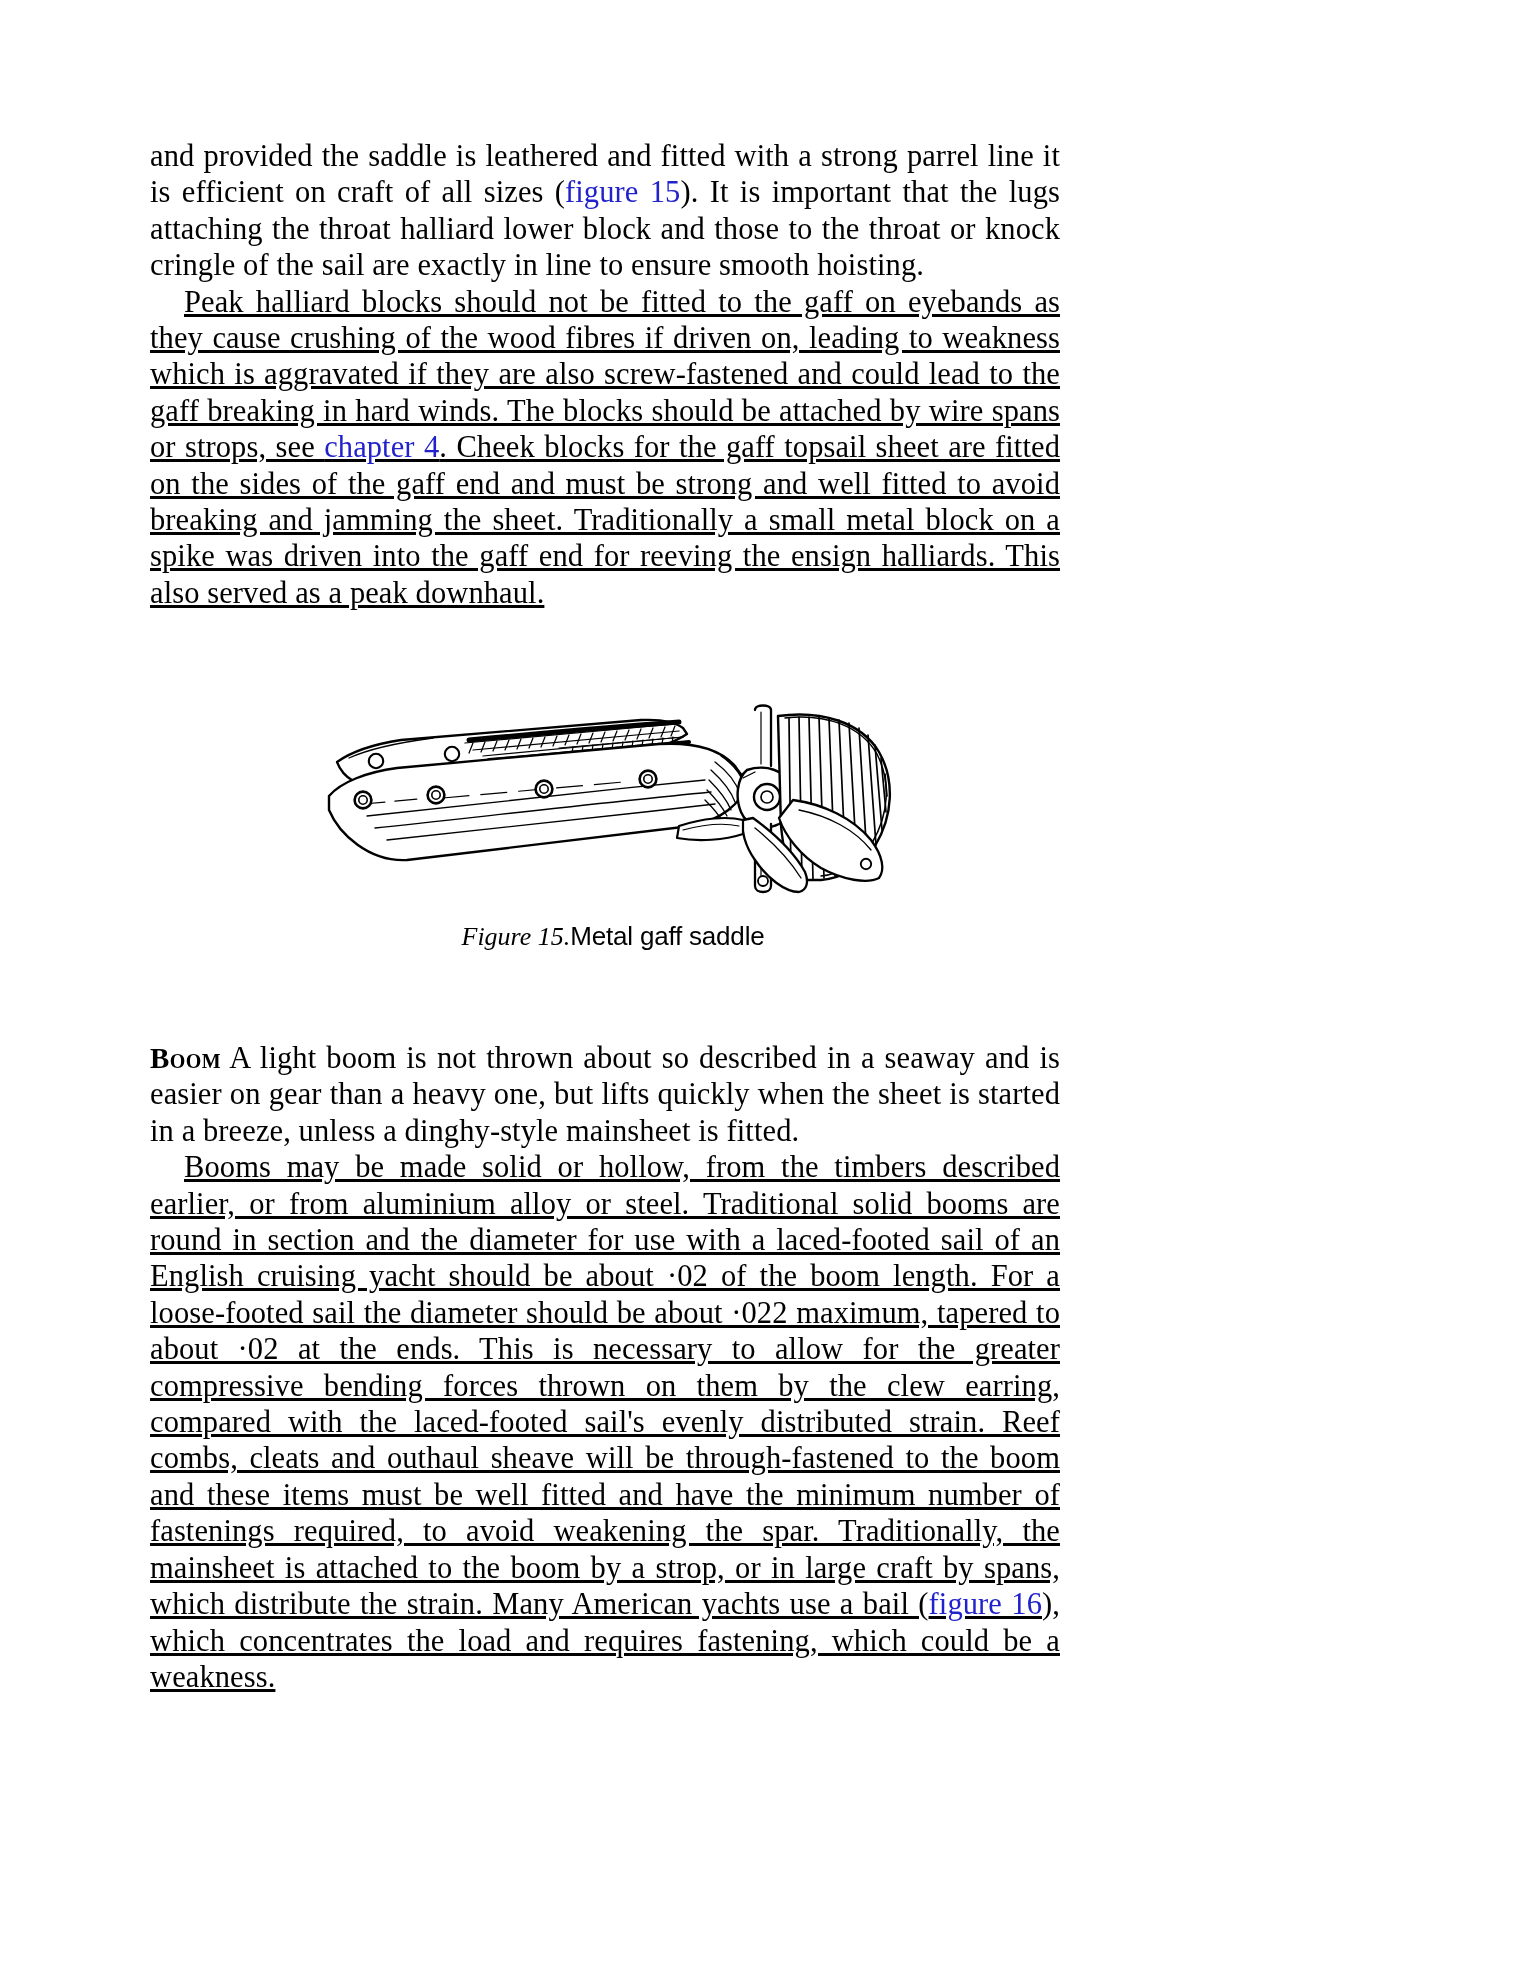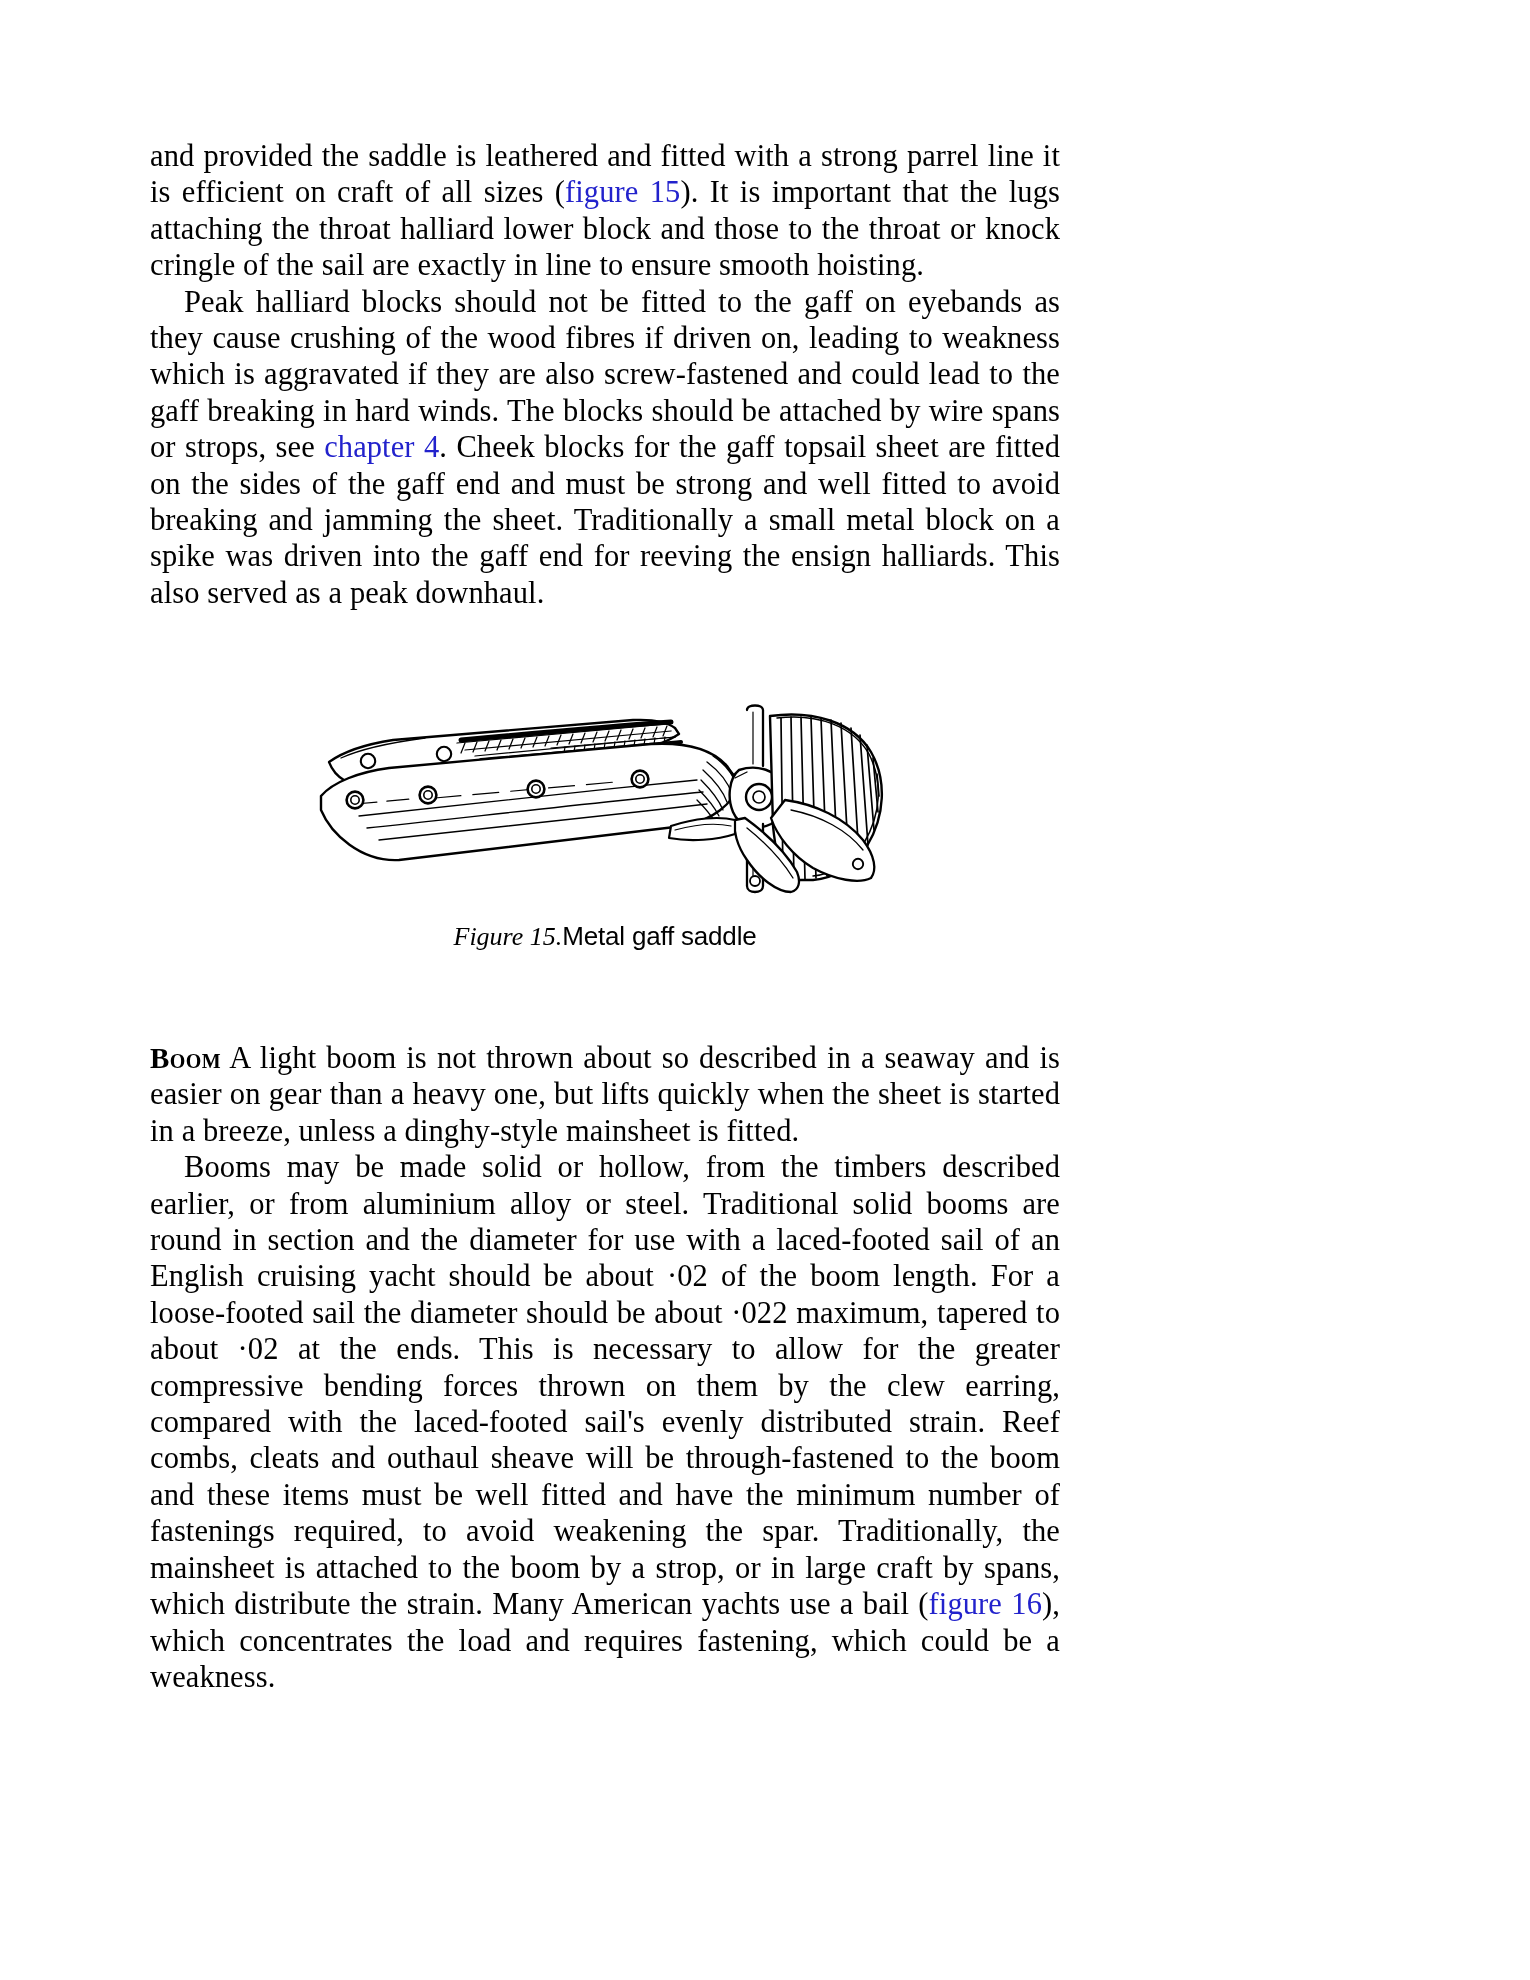--- a/index.html
+++ b/index.html
@@ -32,36 +32,37 @@
     font-size: 30.5px;
     line-height: 36.4px;
     text-align: justify;
     text-justify: inter-word;
     letter-spacing: 0.1px;
     -webkit-hyphens: none;
     hyphens: none;
   }
   p.indent {
     text-indent: 34px;
+    text-decoration: underline;
   }
   a.xref, span.xref {
     color: #2222cc;
     text-decoration: none;
     cursor: pointer;
   }
   .smallcaps-head {
     font-weight: bold;
     font-size: 29px;
     font-variant: small-caps;
     letter-spacing: 0.4px;
   }
   
   .figure-block {
     position: absolute;
-    left: 150px;
+    left: 158px;
     top: 700px;
     width: 910px;
     text-align: center;
   }
   .figure-art {
     display: block;
     margin: 0 auto;
   }
   .figure-caption {
     margin-top: 6px;

